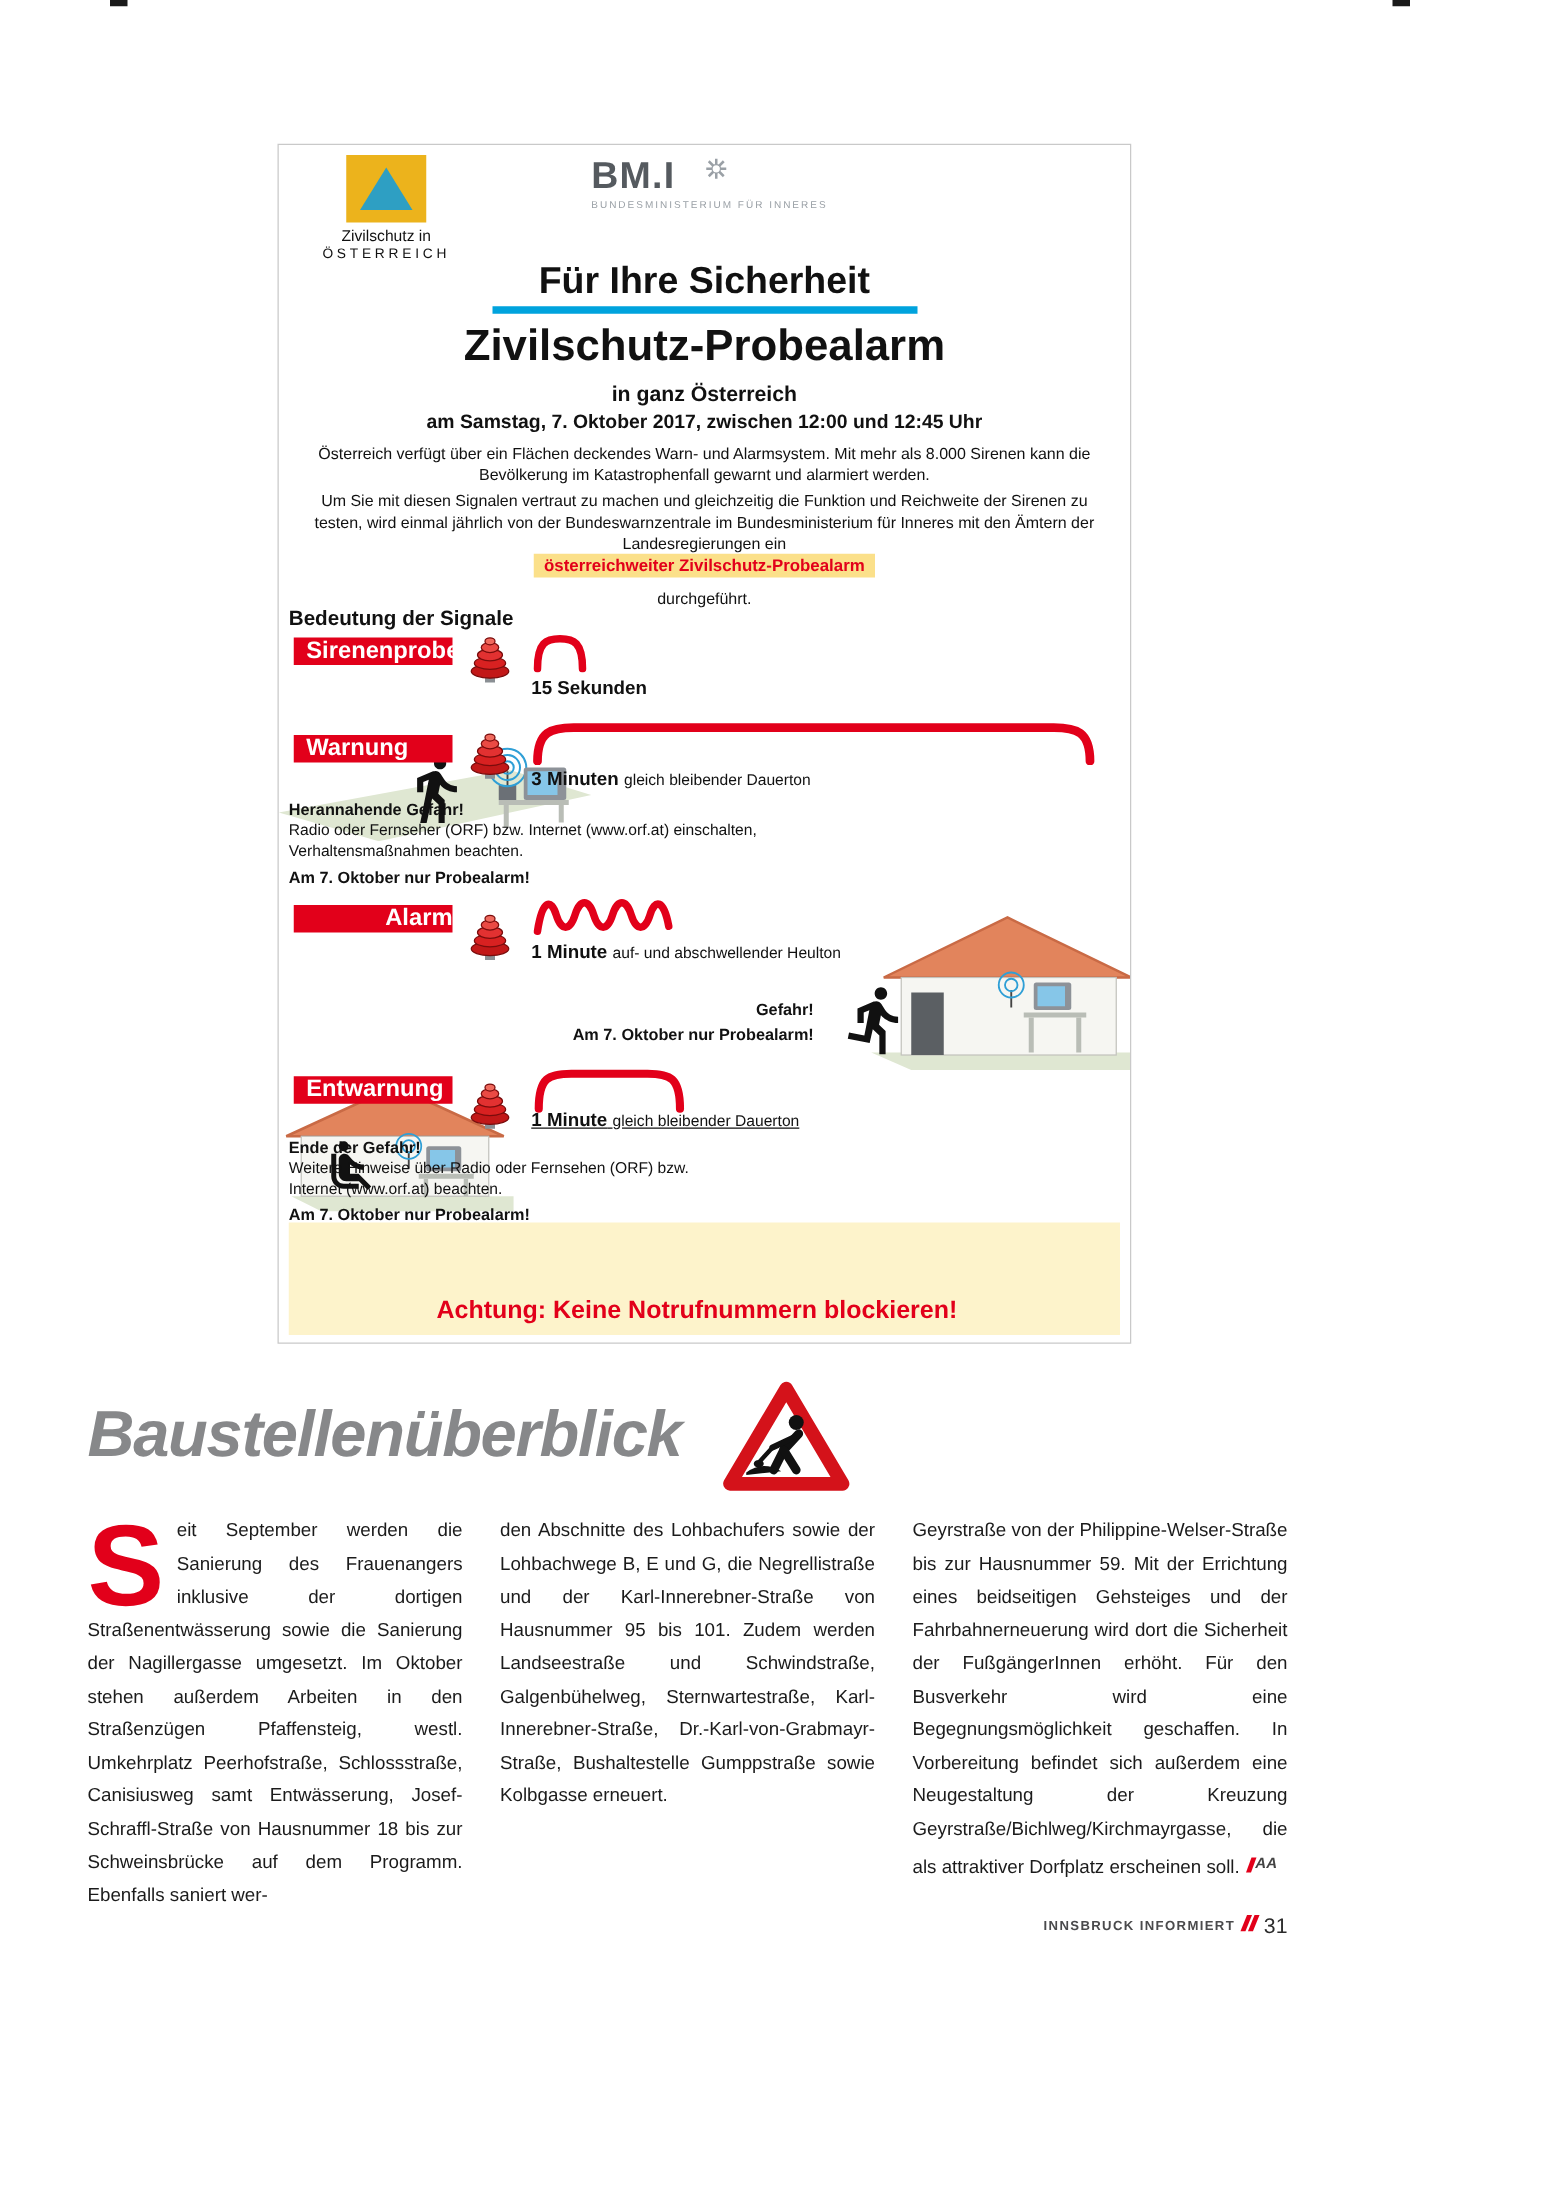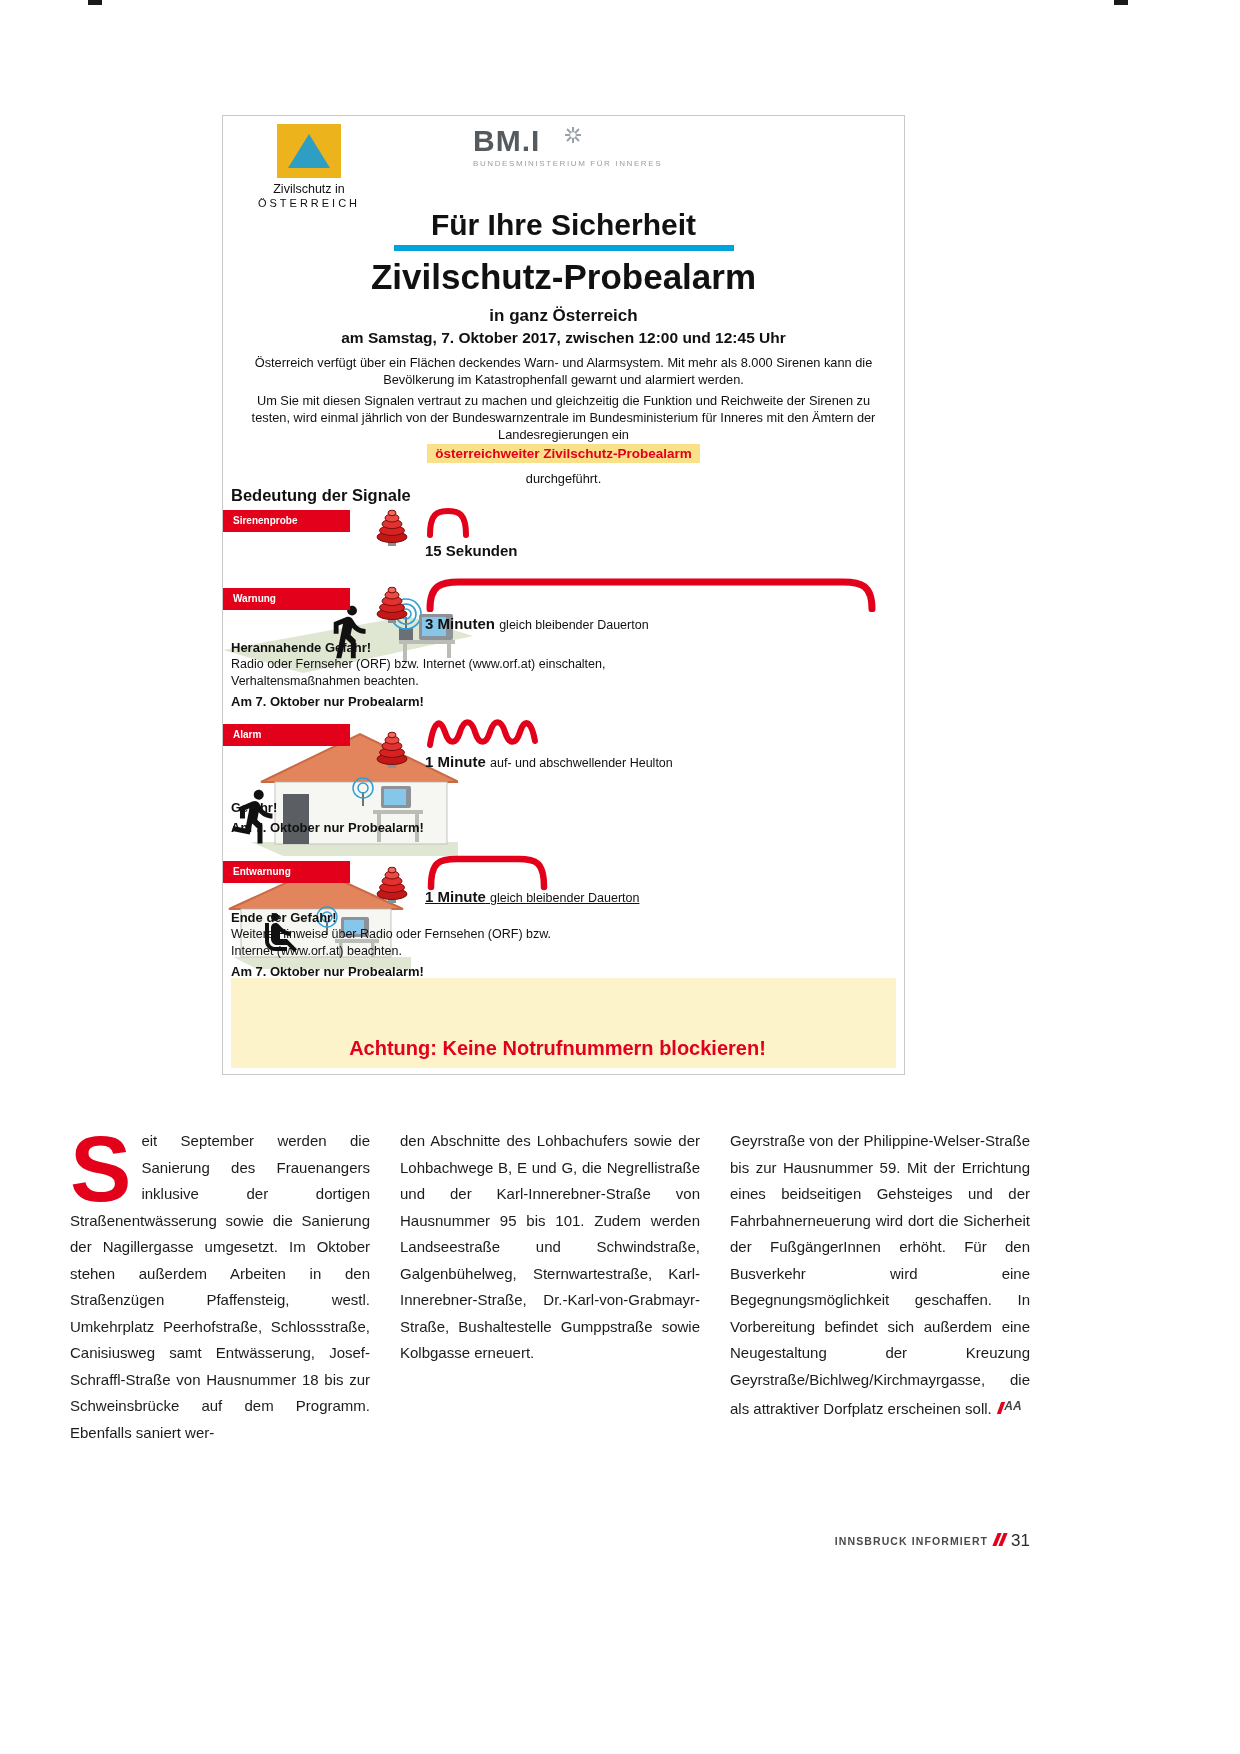--- a/index.html
+++ b/index.html
@@ -29,23 +29,23 @@
   .subheadline{position:absolute;top:190px;left:0;right:0;text-align:center;font-size:17px;font-weight:bold;}
   .dateline{position:absolute;top:213px;left:0;right:0;text-align:center;font-size:15.5px;font-weight:bold;}
   .intro{position:absolute;left:26px;right:26px;text-align:center;font-size:12.8px;line-height:1.33;}
   .intro1{top:238px;} .intro2{top:276px;} .intro3{top:354px;}
   .hl-row{position:absolute;top:328px;left:0;right:0;text-align:center;}
   .hl-row span{background:var(--hl);color:var(--red);font-weight:bold;font-size:13.5px;padding:2px 8px;}
   .signals-heading{position:absolute;top:370px;left:8px;font-size:16.5px;font-weight:bold;}
 
   .sig{position:absolute;left:0;width:100%;}
   .sig1{top:394px;height:78px;} .sig2{top:472px;height:136px;}
-  .sig3{top:608px;height:137px;} .sig4{top:745px;height:117px;}
-  .sig-bar{position:absolute;left:0;top:0;width:127px;height:22px;background:var(--red);
-           color:#fff;font-weight:bold;font-size:10px;line-height:22px;padding-left:10px;box-sizing:border-box;}
+  .sig3{top:608px;height:137px;text-align:right;} .sig4{top:745px;height:117px;}
+  .sig-bar{position:absolute;left:12px;top:0;width:127px;height:22px;background:var(--red);
+           color:#fff;font-weight:bold;font-size:19px;line-height:22px;padding-left:10px;box-sizing:border-box;}
   .abs{position:absolute;}
   .sig-duration{position:absolute;left:202px;font-size:15px;}
   .sig-duration b{font-size:15px;}
   .sig-duration .tone{font-size:12.5px;font-weight:normal;}
   .sig-text{position:absolute;left:8px;font-size:12.5px;line-height:1.34;}
   .sig-title,.sig-note{font-weight:bold;font-size:13px;}
   .sig-note{margin-top:3px;}
 
   .warn-box{position:absolute;left:8px;right:8px;top:862px;height:90px;background:var(--warnbox);}
   .warn-text{position:absolute;bottom:8px;left:0;right:12px;text-align:center;color:var(--red);font-weight:bold;font-size:20px;}
@@ -283,20 +283,38 @@
         </svg>
       </div>
     </section>
 
     <div class="warn-box">
       <div class="warn-text">Achtung: Keine Notrufnummern blockieren!</div>
     </div>
   </div>
 
   <div class="article">
+    <div class="article-head">
+      <div class="article-title">Baustellenüberblick</div>
+      <svg width="104" height="92" viewBox="0 0 104 92">
+        <path d="M52 9 L97 85 L7 85 Z" fill="#ffffff" stroke="#d4121a" stroke-width="11" stroke-linejoin="round"></path>
+        <g>
+          <circle cx="60" cy="36" r="6" fill="#111"></circle>
+          <g stroke="#111" stroke-width="7" stroke-linecap="round" fill="none">
+            <path d="M62 45 L50 58"></path>
+              <path d="M50 58 L42 74"></path>
+              <path d="M50 58 L60 74"></path>
+          </g>
+          <path d="M58 48 L41 56" stroke="#111" stroke-width="5" stroke-linecap="round" fill="none"></path>
+          <path d="M41 56 L31 67" stroke="#111" stroke-width="3.5" stroke-linecap="round"></path>
+          <ellipse cx="30" cy="69" rx="4" ry="3" fill="#111"></ellipse>
+          <path d="M20 76 Q33 66 48 75 L20 78 Z" fill="#111"></path>
+        </g>
+      </svg>
+    </div>
     <div class="columns">
       <div class="col">
         <span class="dropcap">S</span><span>eit September werden die Sanierung des Frauenangers inklusive der dortigen Straßenentwässerung sowie die Sanierung der Nagillergasse umgesetzt. Im Oktober stehen außerdem Arbeiten in den Straßenzügen Pfaffensteig, westl. Umkehrplatz Peerhofstraße, Schlossstraße, Canisiusweg samt Entwässerung, Josef-Schraffl-Straße von Hausnummer 18 bis zur Schweinsbrücke auf dem Programm. Ebenfalls saniert wer-</span>
       </div>
       <div class="col">
         <p>den Abschnitte des Lohbachufers sowie der Lohbachwege B, E und G, die Negrellistraße und der Karl-Innerebner-Straße von Hausnummer 95 bis 101. Zudem werden Landseestraße und Schwindstraße, Galgenbühelweg, Sternwartestraße, Karl-Innerebner-Straße, Dr.-Karl-von-Grabmayr-Straße, Bushaltestelle Gumppstraße sowie Kolbgasse erneuert.</p>
       </div>
       <div class="col">
         <span>Geyrstraße von der Philippine-Welser-Straße bis zur Hausnummer 59. Mit der Errichtung eines beidseitigen Gehsteiges und der Fahrbahnerneuerung wird dort die Sicherheit der FußgängerInnen erhöht. Für den Busverkehr wird eine Begegnungsmöglichkeit geschaffen. In Vorbereitung befindet sich außerdem eine Neugestaltung der Kreuzung Geyrstraße/Bichlweg/Kirchmayrgasse, die als attraktiver Dorfplatz erscheinen soll.</span><span class="author-mark"></span><span class="author">AA</span>
       </div>

